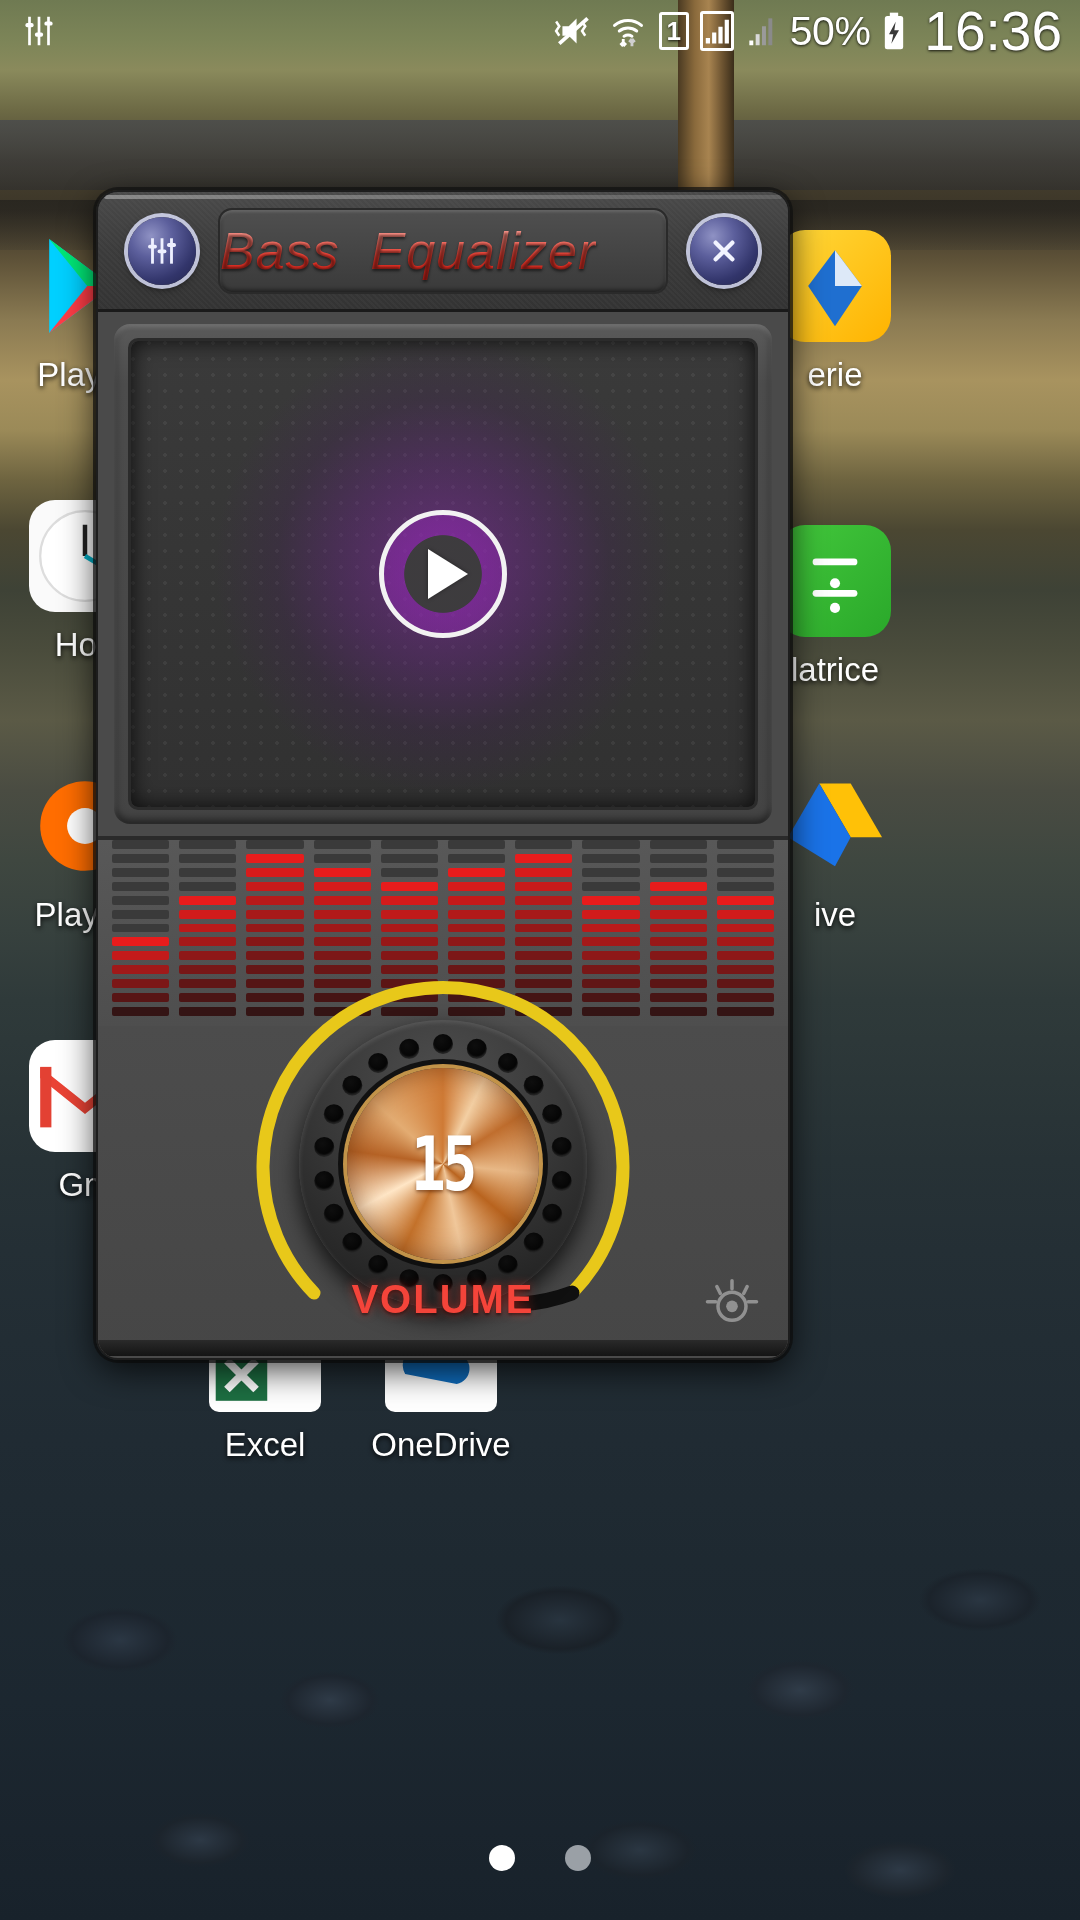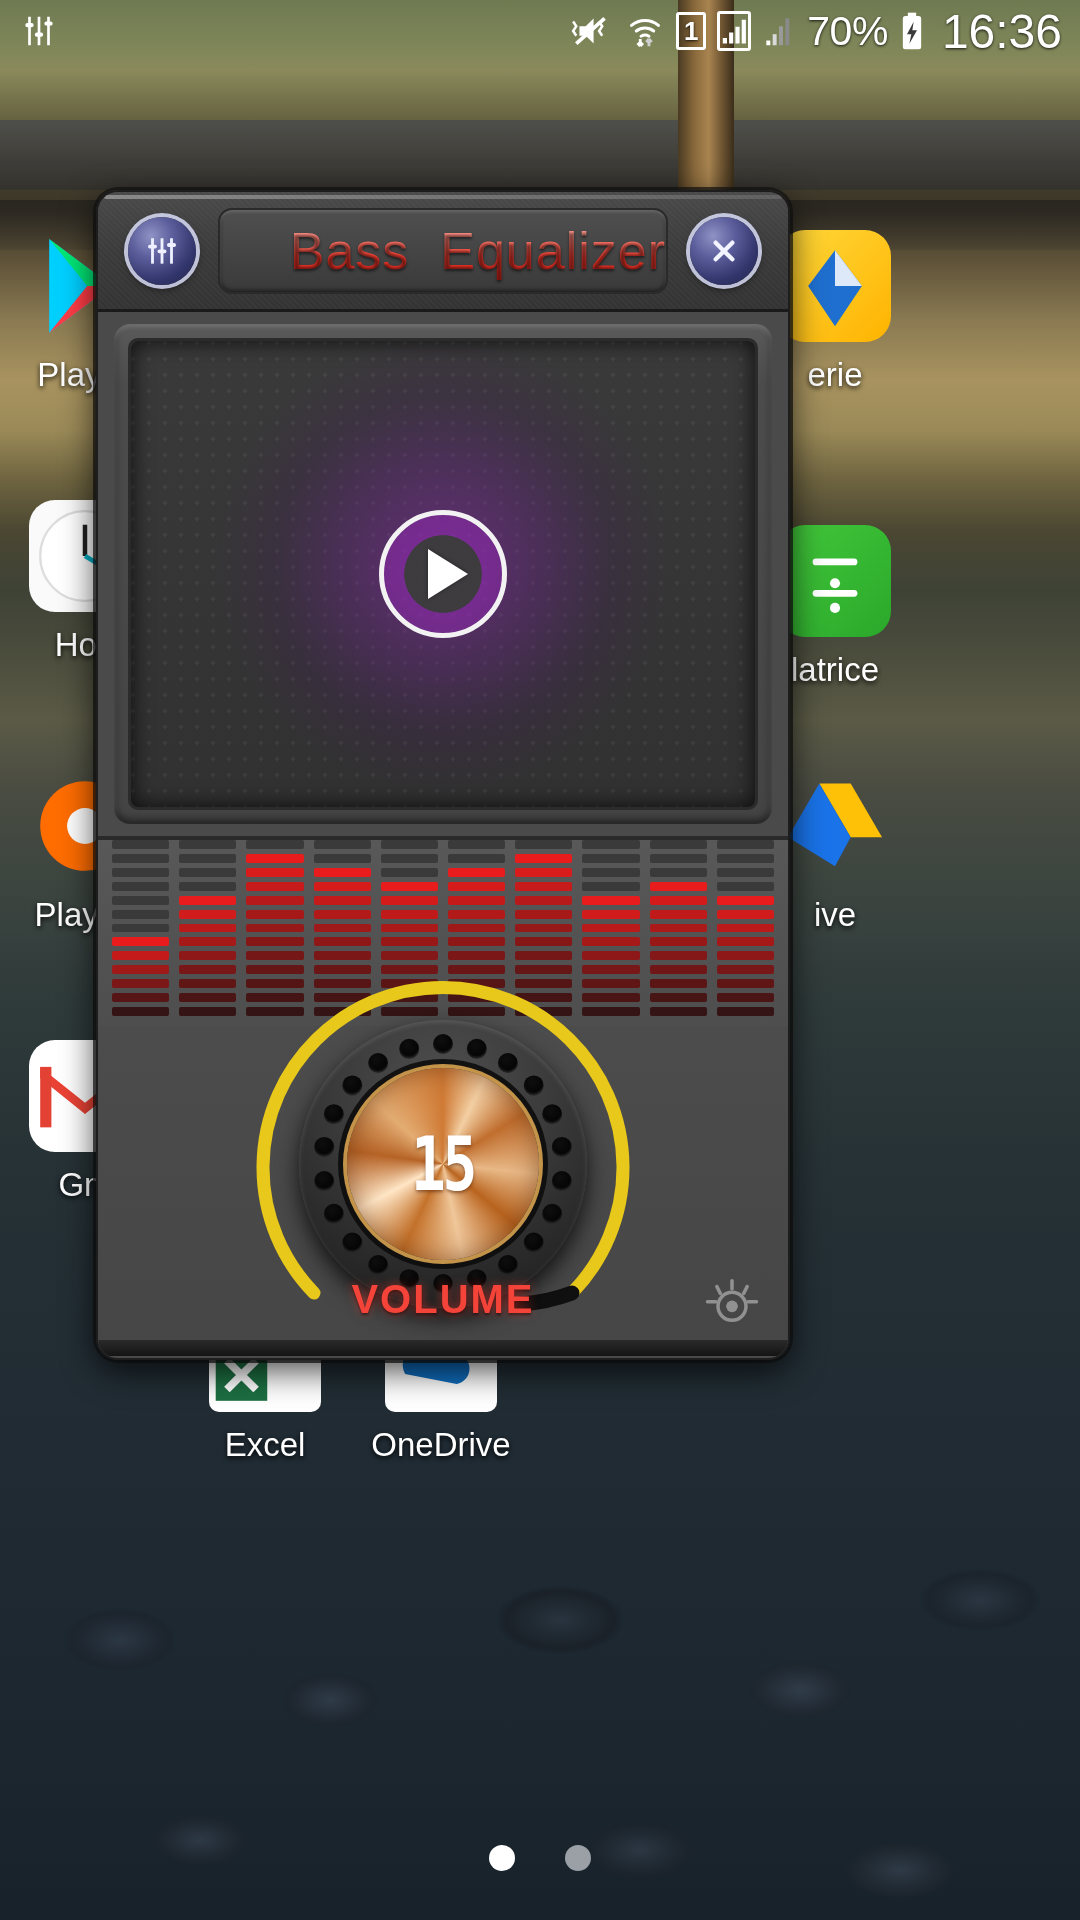--- a/index.html
+++ b/index.html
@@ -59,21 +59,21 @@
     display: flex; align-items: center;
     color: #fff;
     text-shadow: 0 1px 3px rgba(0,0,0,.85);
     font-size: 40px;
     z-index: 30;
   }
   #sb-left { margin-left: 20px; display: flex; align-items: center; }
   #sb-right { margin-left: auto; margin-right: 18px; display: flex; align-items: center; gap: 11px; }
   .sb-ic { display: inline-flex; align-items: center; justify-content: center; }
   .sb-txt { font-size: 41px; letter-spacing: -0.5px; }
-  #sb-clock { font-size: 48px; margin-left: 6px; }
+  #sb-clock { font-size: 55px; margin-left: 6px; }
   .simbadge {
     width: 30px; height: 38px;
     border: 3px solid #fff; border-radius: 3px;
     display: flex; align-items: center; justify-content: center;
     font-size: 26px; font-weight: bold; line-height: 1;
   }
   .boxsig {
     width: 34px; height: 40px; border: 3px solid #fff; border-radius: 3px;
     position: relative; overflow: hidden;
   }
@@ -136,21 +136,21 @@
     display: flex; align-items: center; justify-content: center;
     flex: none;
   }
   #eq-btn { margin-left: 30px; }
   #close-btn { margin-right: 30px; }
   #title-plate {
     flex: 1; margin: 0 22px; height: 86px; border-radius: 14px;
     background: linear-gradient(to bottom, #4f4f4f 0%, #464646 45%, #3a3a3a 100%);
     border: 2px solid #2a2a2a;
     box-shadow: inset 0 2px 3px rgba(255,255,255,.16), inset 0 -2px 4px rgba(0,0,0,.5);
-    display: flex; align-items: center; justify-content: flex-end;
+    display: flex; align-items: center; justify-content: flex-start; font-style: italic;
   }
   #title-text {
     font-size: 52px; letter-spacing: 1px;
     background: linear-gradient(to bottom, #ffb9b2 0%, #ff7a6e 32%, #f5392c 62%, #cf2018 100%);
     -webkit-background-clip: text; background-clip: text;
     color: transparent;
     text-shadow: 0 2px 3px rgba(0,0,0,.55);
     white-space: pre;
   }
 
@@ -315,21 +315,21 @@
         </svg>
       </span>
       <span class="sb-ic">
         <svg width="34" height="38" viewBox="0 0 20 24">
           <path d="M2 21 L2 18 L4.5 18 L4.5 21 Z" fill="#ffffff"></path>
           <path d="M6 21 L6 14 L8.5 14 L8.5 21 Z" fill="#d9d9d9"></path>
           <path d="M10 21 L10 9 L12.5 9 L12.5 21 Z" fill="#9a9a9a"></path>
           <path d="M14 21 L14 4 L16.5 4 L16.5 21 Z" fill="#8a8a8a"></path>
         </svg>
       </span>
-      <span class="sb-txt">70%</span>
+      <span class="sb-txt">50%</span>
       <span class="sb-ic">
         <svg width="26" height="40" viewBox="0 0 14 24">
           <rect x="4.5" y="1" width="5" height="2" fill="#fff"></rect>
           <rect x="1.5" y="3" width="11" height="20" rx="1.5" fill="#fff"></rect>
           <path d="M8 6.5 L4 14 h2.6 l-1.2 5.6 L10 11.6 H7.2 z" fill="#3a3a3a"></path>
         </svg>
       </span>
       <span id="sb-clock">16:36</span>
     </div>
   </div>

